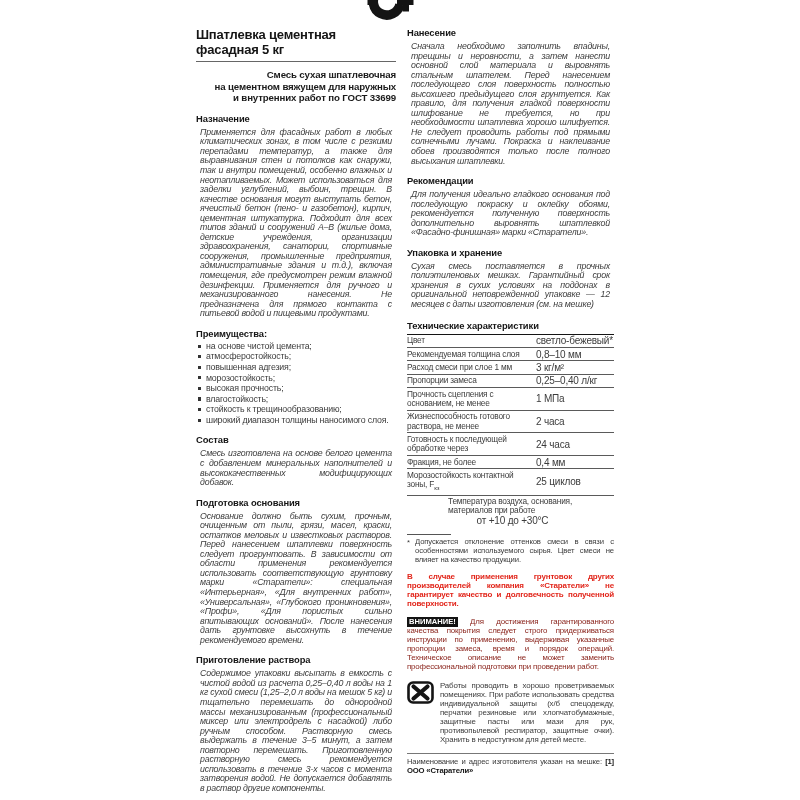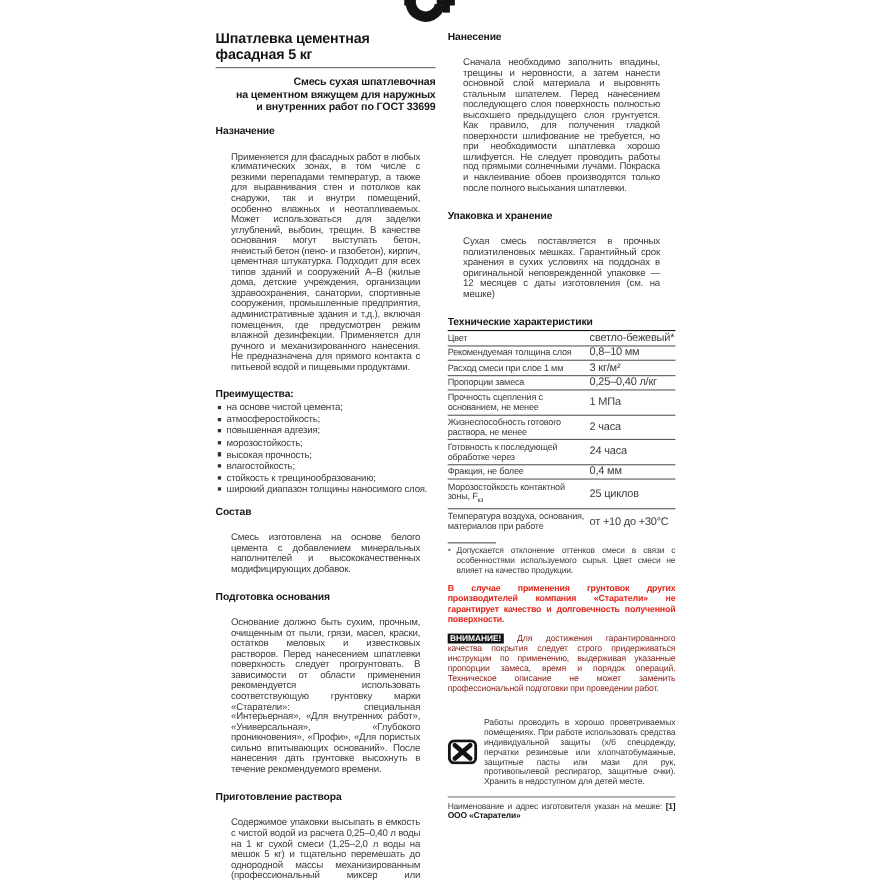--- a/index.html
+++ b/index.html
@@ -23,51 +23,51 @@
     font-size: 13px; font-weight: bold; color: #151515; letter-spacing: -0.2px;
     margin: 0 0 0; padding-bottom: 4px; border-bottom: 1px solid #666;
   }
   .subtitle { margin-top: 7px; text-align: right; }
   .subtitle span { display: block; font-size: 9.7px; font-weight: bold; color: #1a1a1a; line-height: 11.6px; letter-spacing: -0.15px; }
 
   h3.sec { font-size: 9.4px; font-weight: bold; color: #161616; margin: 9px 0 2px; letter-spacing: -0.1px; }
   h3.sec.first { margin-top: 0; }
 
   p.body {
-    margin: 14px; font-size: 8.8px; line-height: 9.55px; text-align: justify;
-    letter-spacing: -0.18px; word-spacing: -0.2px; color: #3c3c3c;
+    margin: 4px; font-size: 8.8px; line-height: 9.55px; text-align: justify;
+    letter-spacing: -0.18px; word-spacing: -0.2px; color: #3c3c3c; font-style: italic;
   }
 
   ul.adv { margin: 1px 0 0; padding: 0; list-style: none; }
   ul.adv li {
     position: relative; padding-left: 10px; font-size: 8.8px; line-height: 10.6px;
     letter-spacing: -0.18px; color: #3c3c3c;
   }
   ul.adv li::before { content: ""; position: absolute; left: 2px; top: 3.8px; width: 3.2px; height: 3.2px; background: #333; }
 
   
   .spec-head { font-size: 9.4px; font-weight: bold; color: #161616; margin: 10px 0 0; padding-bottom: 3px; border-bottom: 1.6px solid #141414; letter-spacing: -0.1px; }
   .spec-row { display: flex; align-items: center; border-bottom: 1px solid #5a5a5a; padding: 1.6px 0; min-height: 12px; }
-  .spec-row:last-child { border-bottom: none; }
+  .spec-row:last-child { border-bottom: none; flex-direction: column; }
   .spec-label { width: 125px; font-size: 8.3px; line-height: 9.2px; letter-spacing: -0.2px; color: #3c3c3c; }
   .spec-label sub { font-size: 6px; }
   .spec-value { flex: 1; padding-left: 4px; font-size: 10px; line-height: 9.2px; letter-spacing: -0.2px; color: #3c3c3c; }
 
   .fn-rule { width: 44px; height: 0; border-top: 1px solid #555; margin: 8px 0 3px; }
   .footnote { display: flex; }
   .fn-star { width: 8px; font-size: 7.7px; color: #3c3c3c; flex: none; }
   .fn-text { flex: 1; font-size: 7.7px; line-height: 8.8px; text-align: justify; letter-spacing: -0.15px; color: #3c3c3c; }
 
   .warn-red { margin: 7px 0 0; font-size: 8px; line-height: 9.1px; font-weight: bold; color: #e2261b; text-align: justify; letter-spacing: -0.15px; }
   .cert { margin: 8px 0 0; font-size: 8.7px; line-height: 9.7px; font-weight: bold; color: #1a1a1a; text-align: justify; letter-spacing: -0.25px; }
 
   .attention { margin: 9px 0 0; font-size: 7.9px; line-height: 9px; color: #8b251d; text-align: justify; letter-spacing: -0.15px; }
   .att-label { background: #131313; color: #ffffff; font-weight: bold; padding: 0 2px 0.5px; font-size: 7.6px; letter-spacing: 0; }
 
-  .safety { display: flex; gap: 6px; margin-top: 22px; align-items: center; }
+  .safety { display: flex; gap: 6px; margin-top: 10px; align-items: flex-start; }
   .safety-icon { flex: none; width: 27px; height: 23px; }
   .safety-text { flex: 1; font-size: 7.9px; line-height: 9px; text-align: justify; letter-spacing: -0.15px; color: #3c3c3c; }
 
   .manuf { margin-top: 9px; border-top: 1px solid #777; padding-top: 4px; font-size: 7.7px; line-height: 8.9px; text-align: justify; letter-spacing: -0.18px; color: #3c3c3c; }
   .manuf .b { font-weight: bold; color: #161616; }
 </style>
 </head>
 <body>
 
 <div class="sheet">
@@ -126,20 +126,24 @@
       </section>
     </div>
 
     <div class="col-right">
 
       <section>
         <h3 class="sec first">Нанесение</h3>
         <p class="body">Сначала необходимо заполнить впадины, трещины и неровности, а затем нанести основной слой материала и выровнять стальным шпателем. Перед нанесением последующего слоя поверхность полностью высохшего предыдущего слоя грунтуется. Как правило, для получения гладкой поверхности шлифование не требуется, но при необходимости шпатлевка хорошо шлифуется. Не следует проводить работы под прямыми солнечными лучами. Покраска и наклеивание обоев производятся только после полного высыхания шпатлевки.</p>
       </section>
 
+      <section>
+        <h3 class="sec">Рекомендации</h3>
+        <p class="body">Для получения идеально гладкого основания под последующую покраску и оклейку обоями, рекомендуется полученную поверхность дополнительно выровнять шпатлевкой «Фасадно-финишная» марки «Старатели».</p>
+      </section>
 
       <section>
         <h3 class="sec">Упаковка и хранение</h3>
         <p class="body">Сухая смесь поставляется в прочных полиэтиленовых мешках. Гарантийный срок хранения в сухих условиях на поддонах в оригинальной неповрежденной упаковке — 12 месяцев с даты изготовления (см. на мешке)</p>
       </section>
 
       <section>
         <div class="spec-head">Технические характеристики</div>
         <div>
           <div class="spec-row">

